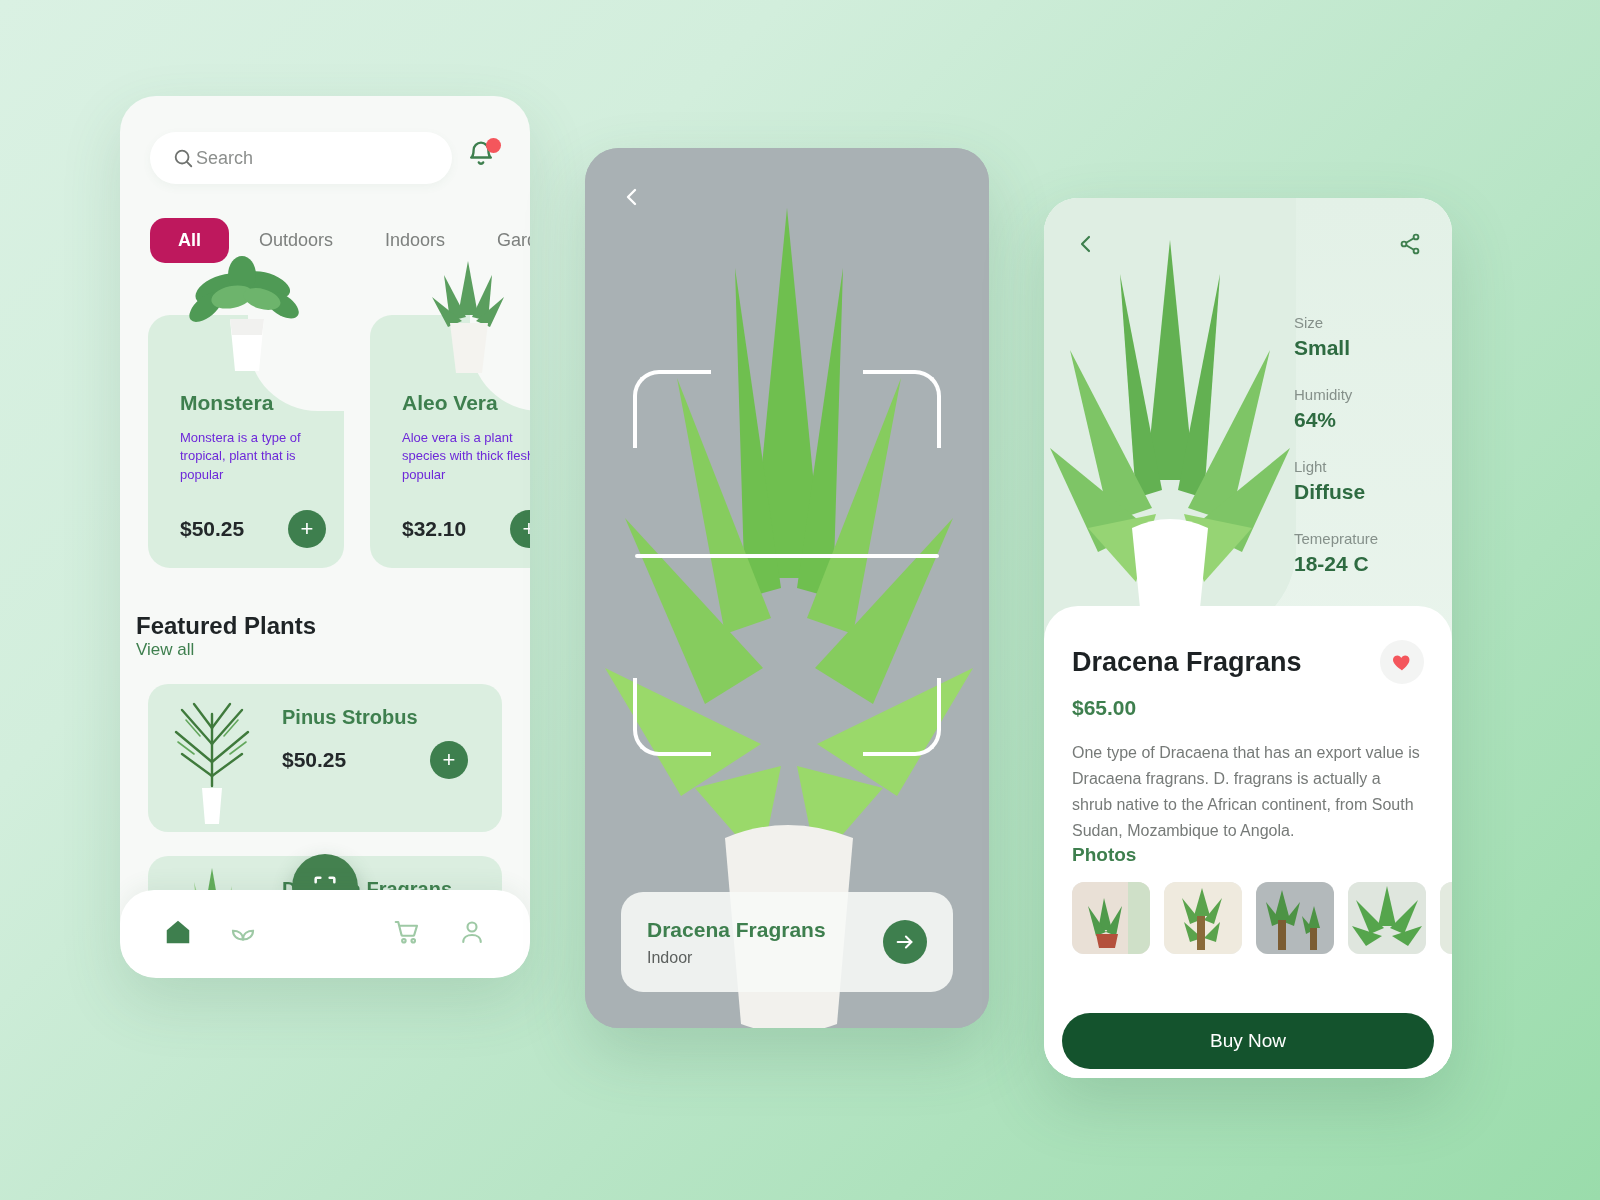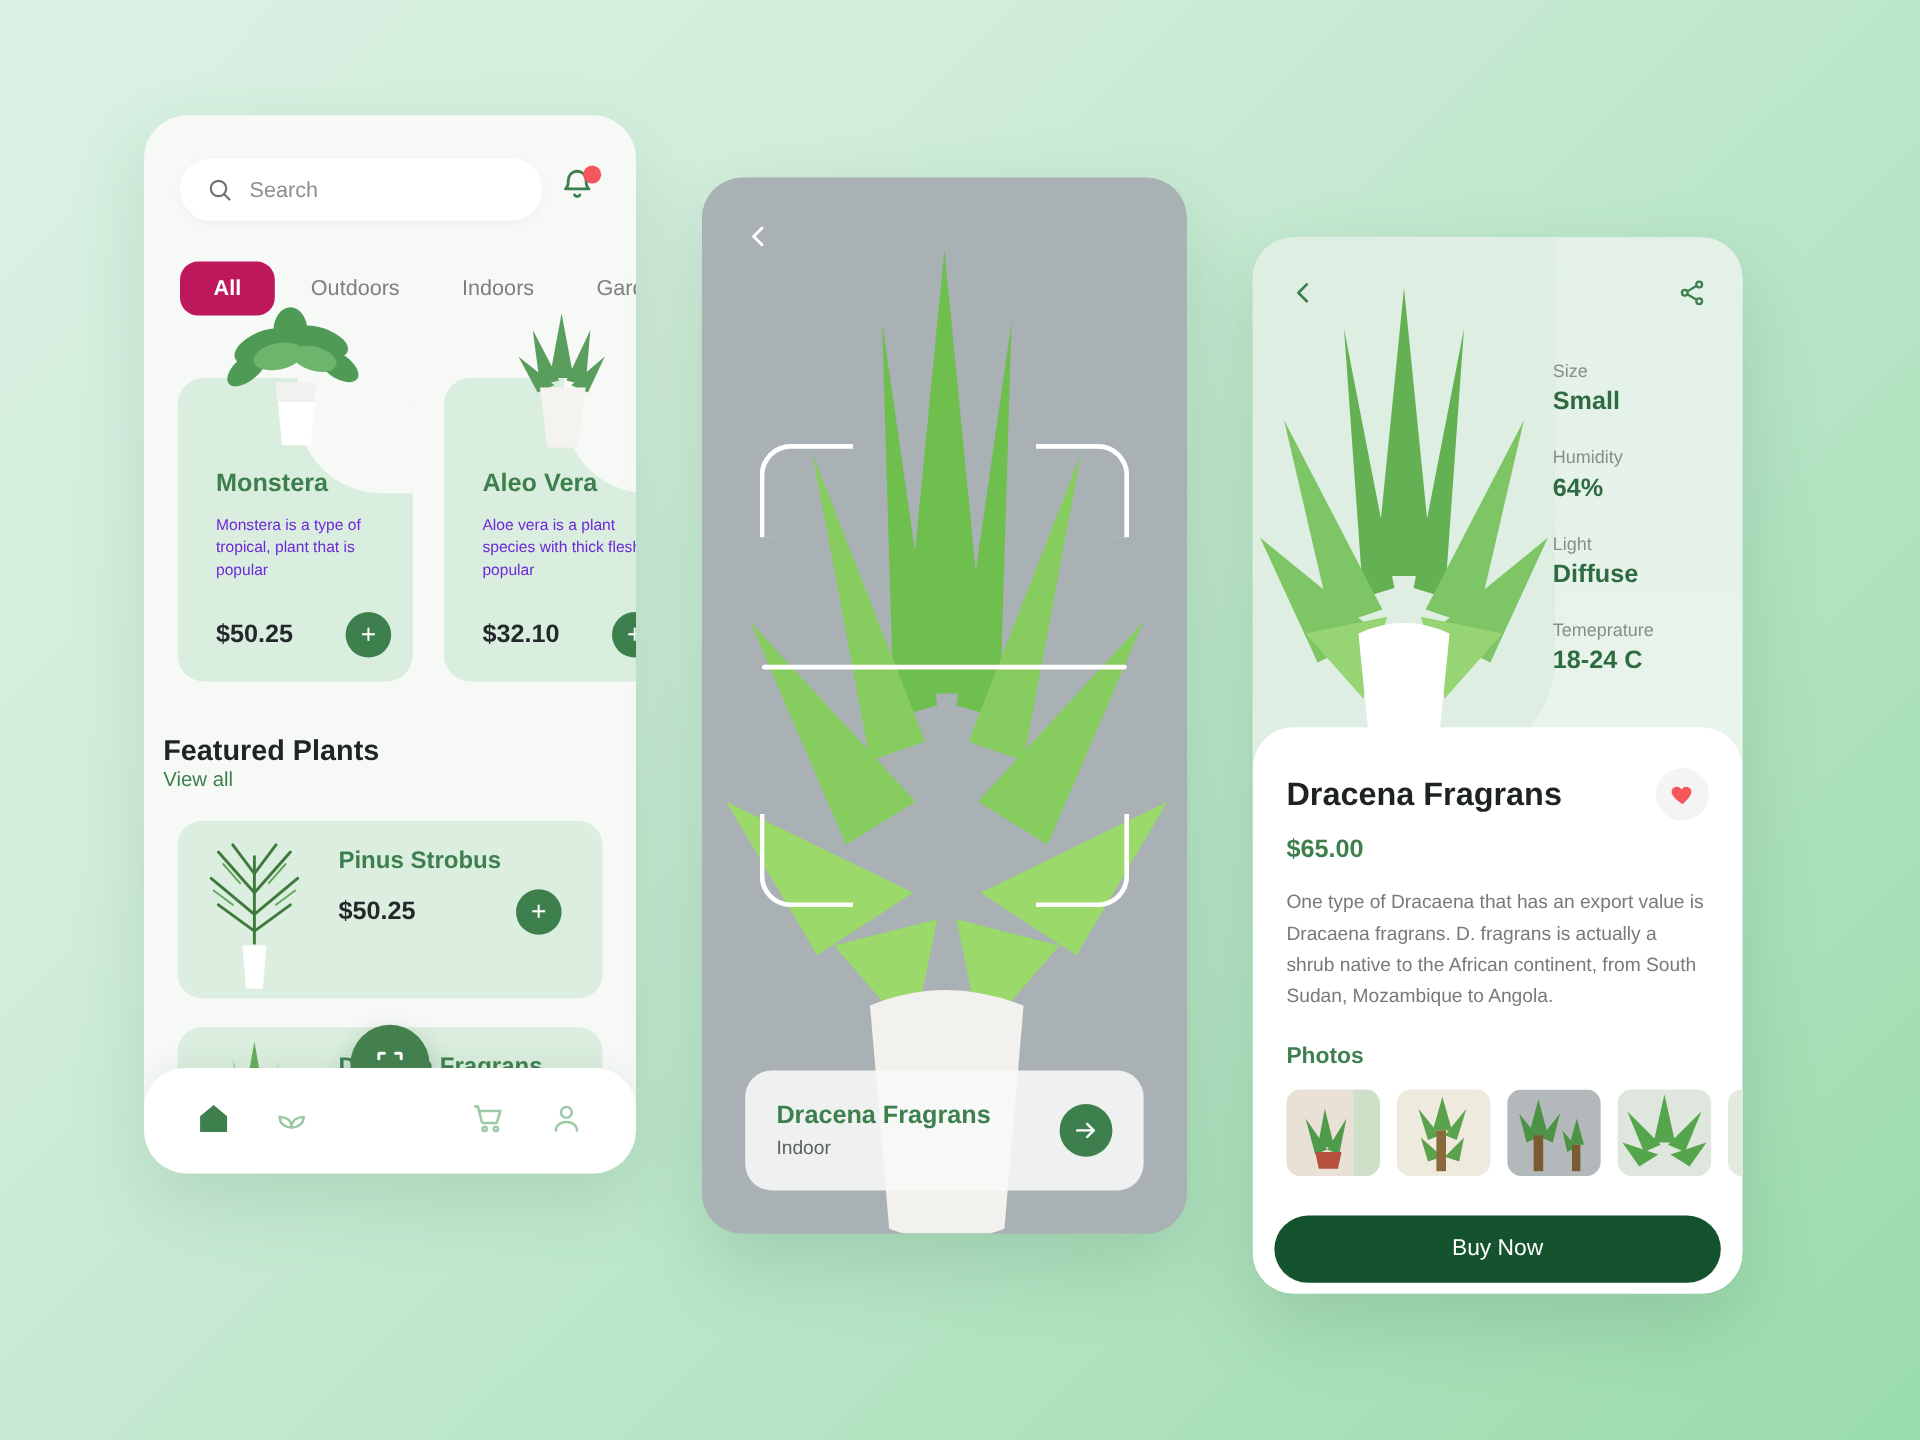--- a/index.html
+++ b/index.html
@@ -19,21 +19,21 @@
   
   #phone-home {
     left: 120px; top: 96px; width: 410px; height: 882px;
     background: #f7f9f7;
     border-radius: 36px;
     box-shadow: 0 24px 60px rgba(60,110,80,.16);
   }
   .search-row { display: flex; align-items: center; gap: 14px; padding: 36px 30px 0 30px; }
   .search-box {
     flex: 1; height: 52px; background: #ffffff; border-radius: 26px;
-    display: flex; align-items: center; gap: 14px; padding: 0 22px;
+    display: flex; align-items: center; gap: 2px; padding: 0 22px;
     box-shadow: 0 3px 10px rgba(90,130,105,.06);
   }
   .search-placeholder { color: #8c8f8d; font-size: 18px; }
   .bell-wrap { position: relative; width: 34px; height: 38px; flex: none; }
   .bell-dot {
     position: absolute; right: -1px; top: -1px; width: 15px; height: 15px;
     border-radius: 50%; background: #f4565c;
   }
   .tabs { display: flex; align-items: center; gap: 8px; padding: 34px 0 0 30px; }
   .tab { font-size: 18px; color: #7d807e; padding: 12px 22px; white-space: nowrap; }
@@ -139,38 +139,38 @@
     position: absolute; left: 0; top: 0; right: 0; height: 452px;
     background: linear-gradient(180deg,#e3f1e7 0%, #e9f4ec 100%);
   }
   .hero-img-pane {
     position: absolute; left: 0; top: 0; width: 252px; height: 440px;
     background: #dcedE1; border-top-left-radius: 34px; border-bottom-right-radius: 90px;
     overflow: hidden;
   }
   .detail-back { position: absolute; left: 30px; top: 34px; }
   .detail-share { position: absolute; right: 30px; top: 34px; }
-  .specs { position: absolute; right: 26px; top: 103px; width: 132px; }
+  .specs { position: absolute; right: 26px; top: 116px; width: 132px; }
   .spec { margin-bottom: 26px; }
   .spec-label { font-size: 15px; color: #85908a; }
   .spec-value { font-size: 21px; color: #2e6b41; font-weight: bold; margin-top: 5px; }
 
   .sheet {
     position: absolute; left: 0; right: 0; top: 408px; bottom: 0;
     background: #ffffff; border-radius: 34px 34px 34px 34px; padding: 34px 28px 0 28px;
   }
   .sheet-title-row { display: flex; align-items: center; justify-content: space-between; }
   .sheet-title-row h1 { font-size: 27px; color: #1d2224; font-weight: bold; }
   .fav-btn {
     width: 44px; height: 44px; border-radius: 50%; background: #f3f4f3;
     display: flex; align-items: center; justify-content: center; border: none; flex: none;
   }
   .sheet-price { font-size: 21px; color: #3e7f4e; font-weight: bold; margin-top: 12px; }
   .sheet-desc { font-size: 16px; color: #767a78; line-height: 1.62; margin-top: 20px; }
-  .photos-label { font-size: 19px; color: #3e7f4e; font-weight: bold; margin-top: 26px; }
+  .photos-label { font-size: 19px; color: #3e7f4e; font-weight: bold; }
   .photo-strip { display: flex; gap: 14px; margin-top: 16px; }
   .photo-thumb {
     width: 78px; height: 72px; flex: none; border-radius: 12px; overflow: hidden;
     background: #e6e9e6;
   }
   .buy-wrap {
     position: absolute; left: 0; right: 0; bottom: 0; height: 74px;
     background: #ffffff; border-radius: 30px 30px 34px 34px;
     display: flex; align-items: center; padding: 0 18px;
   }

